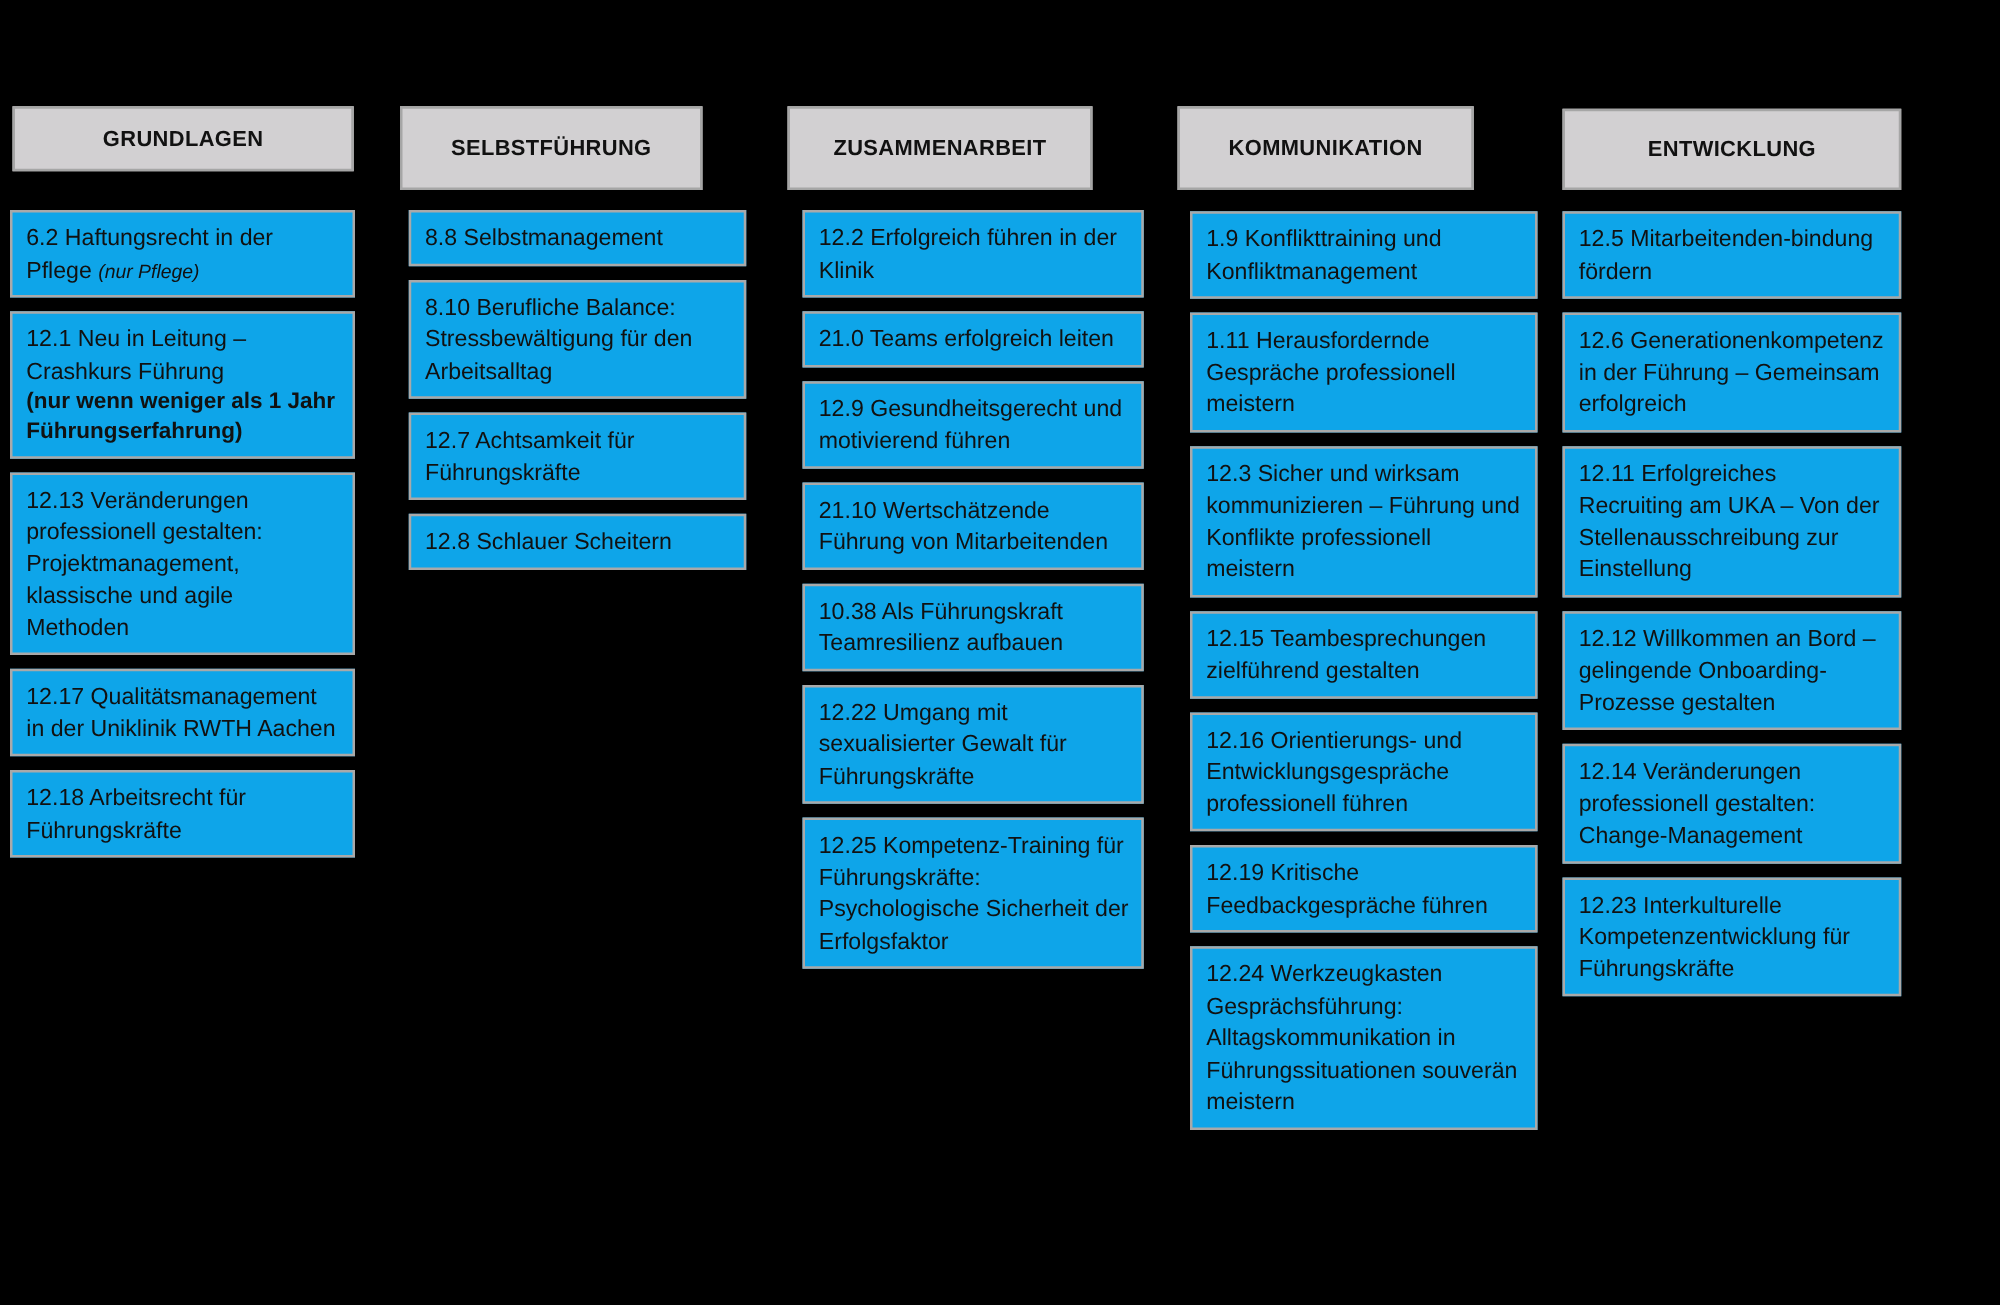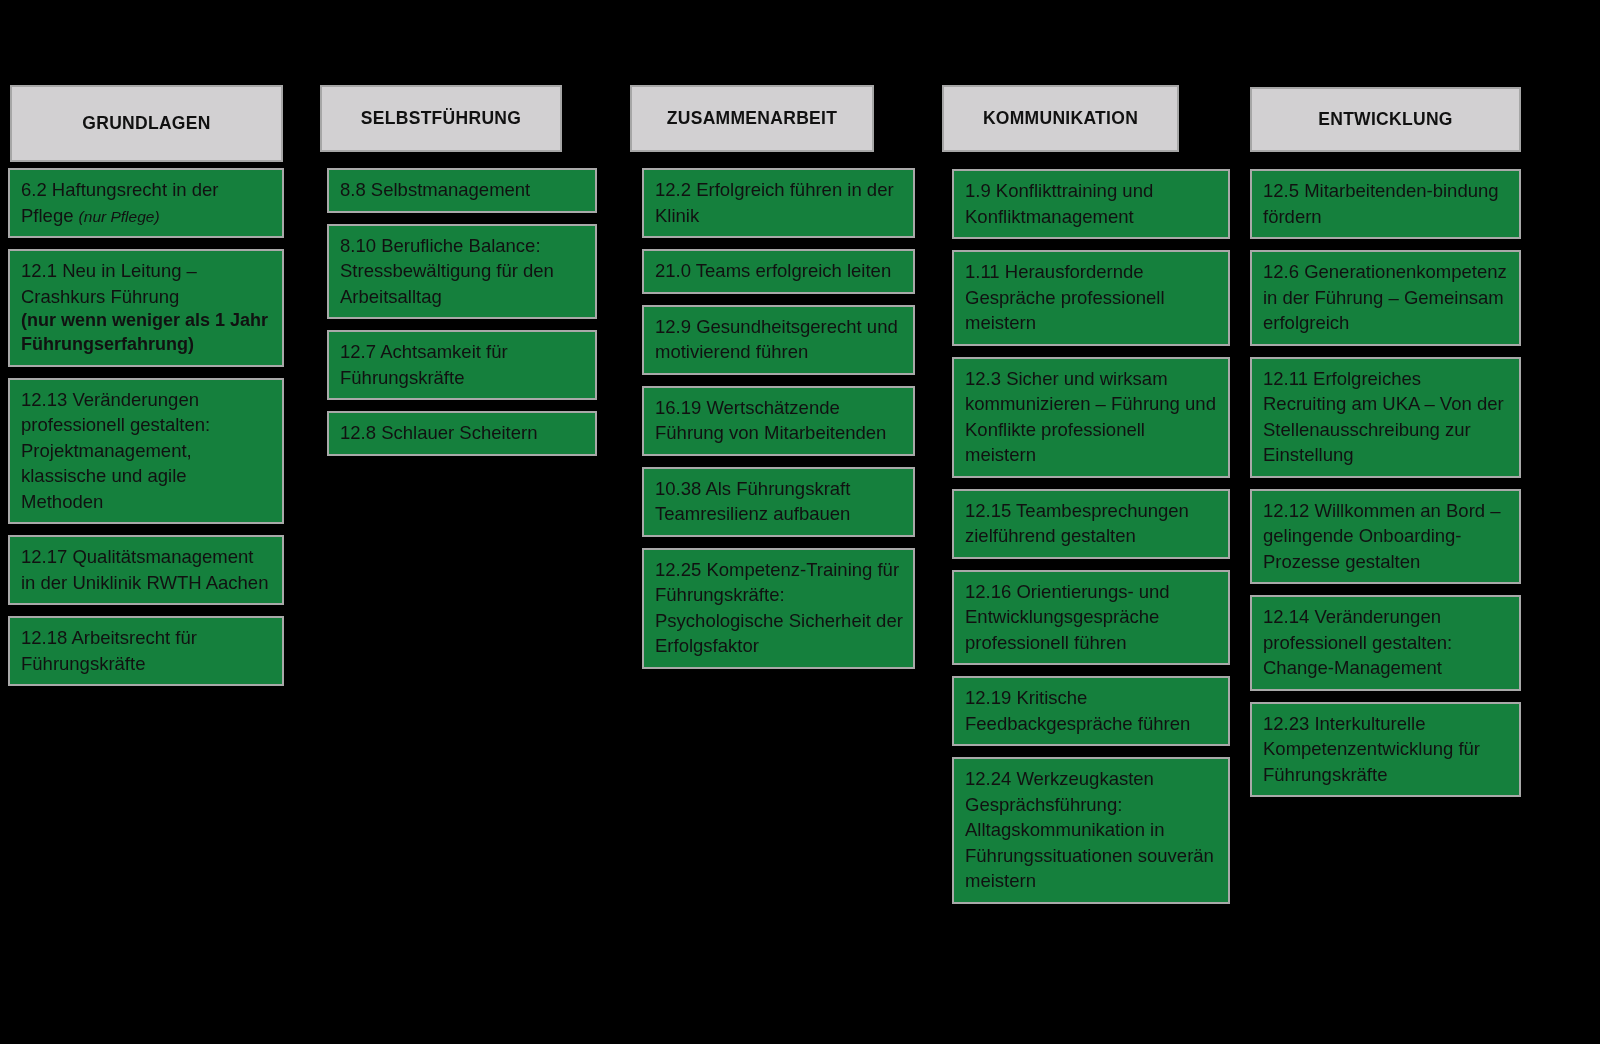--- a/index.html
+++ b/index.html
@@ -38,21 +38,21 @@
     color: #111111;
     text-align: center;
   }
   .cards {
     position: absolute;
     left: 0;
     top: 168px;
     width: 100%;
   }
   .card {
-    background: #15803d;
+    background: #0ea5e9;
     border: 2px solid #a9a9a9;
     box-sizing: border-box;
     color: #111111;
     font-size: 18.5px;
     line-height: 1.38;
     padding: 7px 10px 8px 11px;
     margin-bottom: 11px;
   }
   .card .note {
     font-style: italic;
@@ -65,21 +65,21 @@
     font-weight: bold;
   }
 
   
   .c0 { left: 8px;    width: 276px; }
   .c1 { left: 327px;  width: 270px; }
   .c2 { left: 642px;  width: 273px; }
   .c3 { left: 952px;  width: 278px; text-decoration: underline; }
   .c4 { left: 1282px; width: 270px; }
 
-  .c0 .col-header { left: 2px;   top: 85px;  width: 273px; height: 77px; }
+  .c0 .col-header { left: 2px;   top: 85px;  width: 273px; height: 52px; }
   .c1 .col-header { left: -7px;  top: 85px;  width: 242px; height: 67px; }
   .c2 .col-header { left: -12px; top: 85px;  width: 244px; height: 67px; }
   .c3 .col-header { left: -10px; top: 85px;  width: 237px; height: 67px; }
   .c4 .col-header { left: -32px; top: 87px;  width: 271px; height: 65px; }
 
   .c3 .cards { top: 169px; }
   .c4 .cards { left: -32px; width: 271px; top: 169px; }
 </style>
 </head>
 <body>
@@ -103,22 +103,23 @@
         <div class="card"><span>12.7 Achtsamkeit für Führungskräfte</span></div>
         <div class="card"><span>12.8 Schlauer Scheitern</span></div>
       </div>
   </div>
   <div class="column c2">
     <div class="col-header">ZUSAMMENARBEIT</div>
     <div class="cards">
         <div class="card"><span>12.2 Erfolgreich führen in der Klinik</span></div>
         <div class="card"><span>21.0 Teams erfolgreich leiten</span></div>
         <div class="card"><span>12.9 Gesundheitsgerecht und motivierend führen</span></div>
-        <div class="card"><span>16.19 Wertschätzende Führung von Mitarbeitenden</span></div>
+        <div class="card"><span>21.10 Wertschätzende Führung von Mitarbeitenden</span></div>
         <div class="card"><span>10.38 Als Führungskraft Teamresilienz aufbauen</span></div>
+        <div class="card"><span>12.22 Umgang mit sexualisierter Gewalt für Führungskräfte</span></div>
         <div class="card"><span>12.25 Kompetenz-Training für Führungskräfte: Psychologische Sicherheit der Erfolgsfaktor</span></div>
       </div>
   </div>
   <div class="column c3">
     <div class="col-header">KOMMUNIKATION</div>
     <div class="cards">
         <div class="card"><span>1.9 Konflikttraining und Konfliktmanagement</span></div>
         <div class="card"><span>1.11 Herausfordernde Gespräche professionell meistern</span></div>
         <div class="card"><span>12.3 Sicher und wirksam kommunizieren – Führung und Konflikte professionell meistern</span></div>
         <div class="card"><span>12.15 Teambesprechungen zielführend gestalten</span></div>

